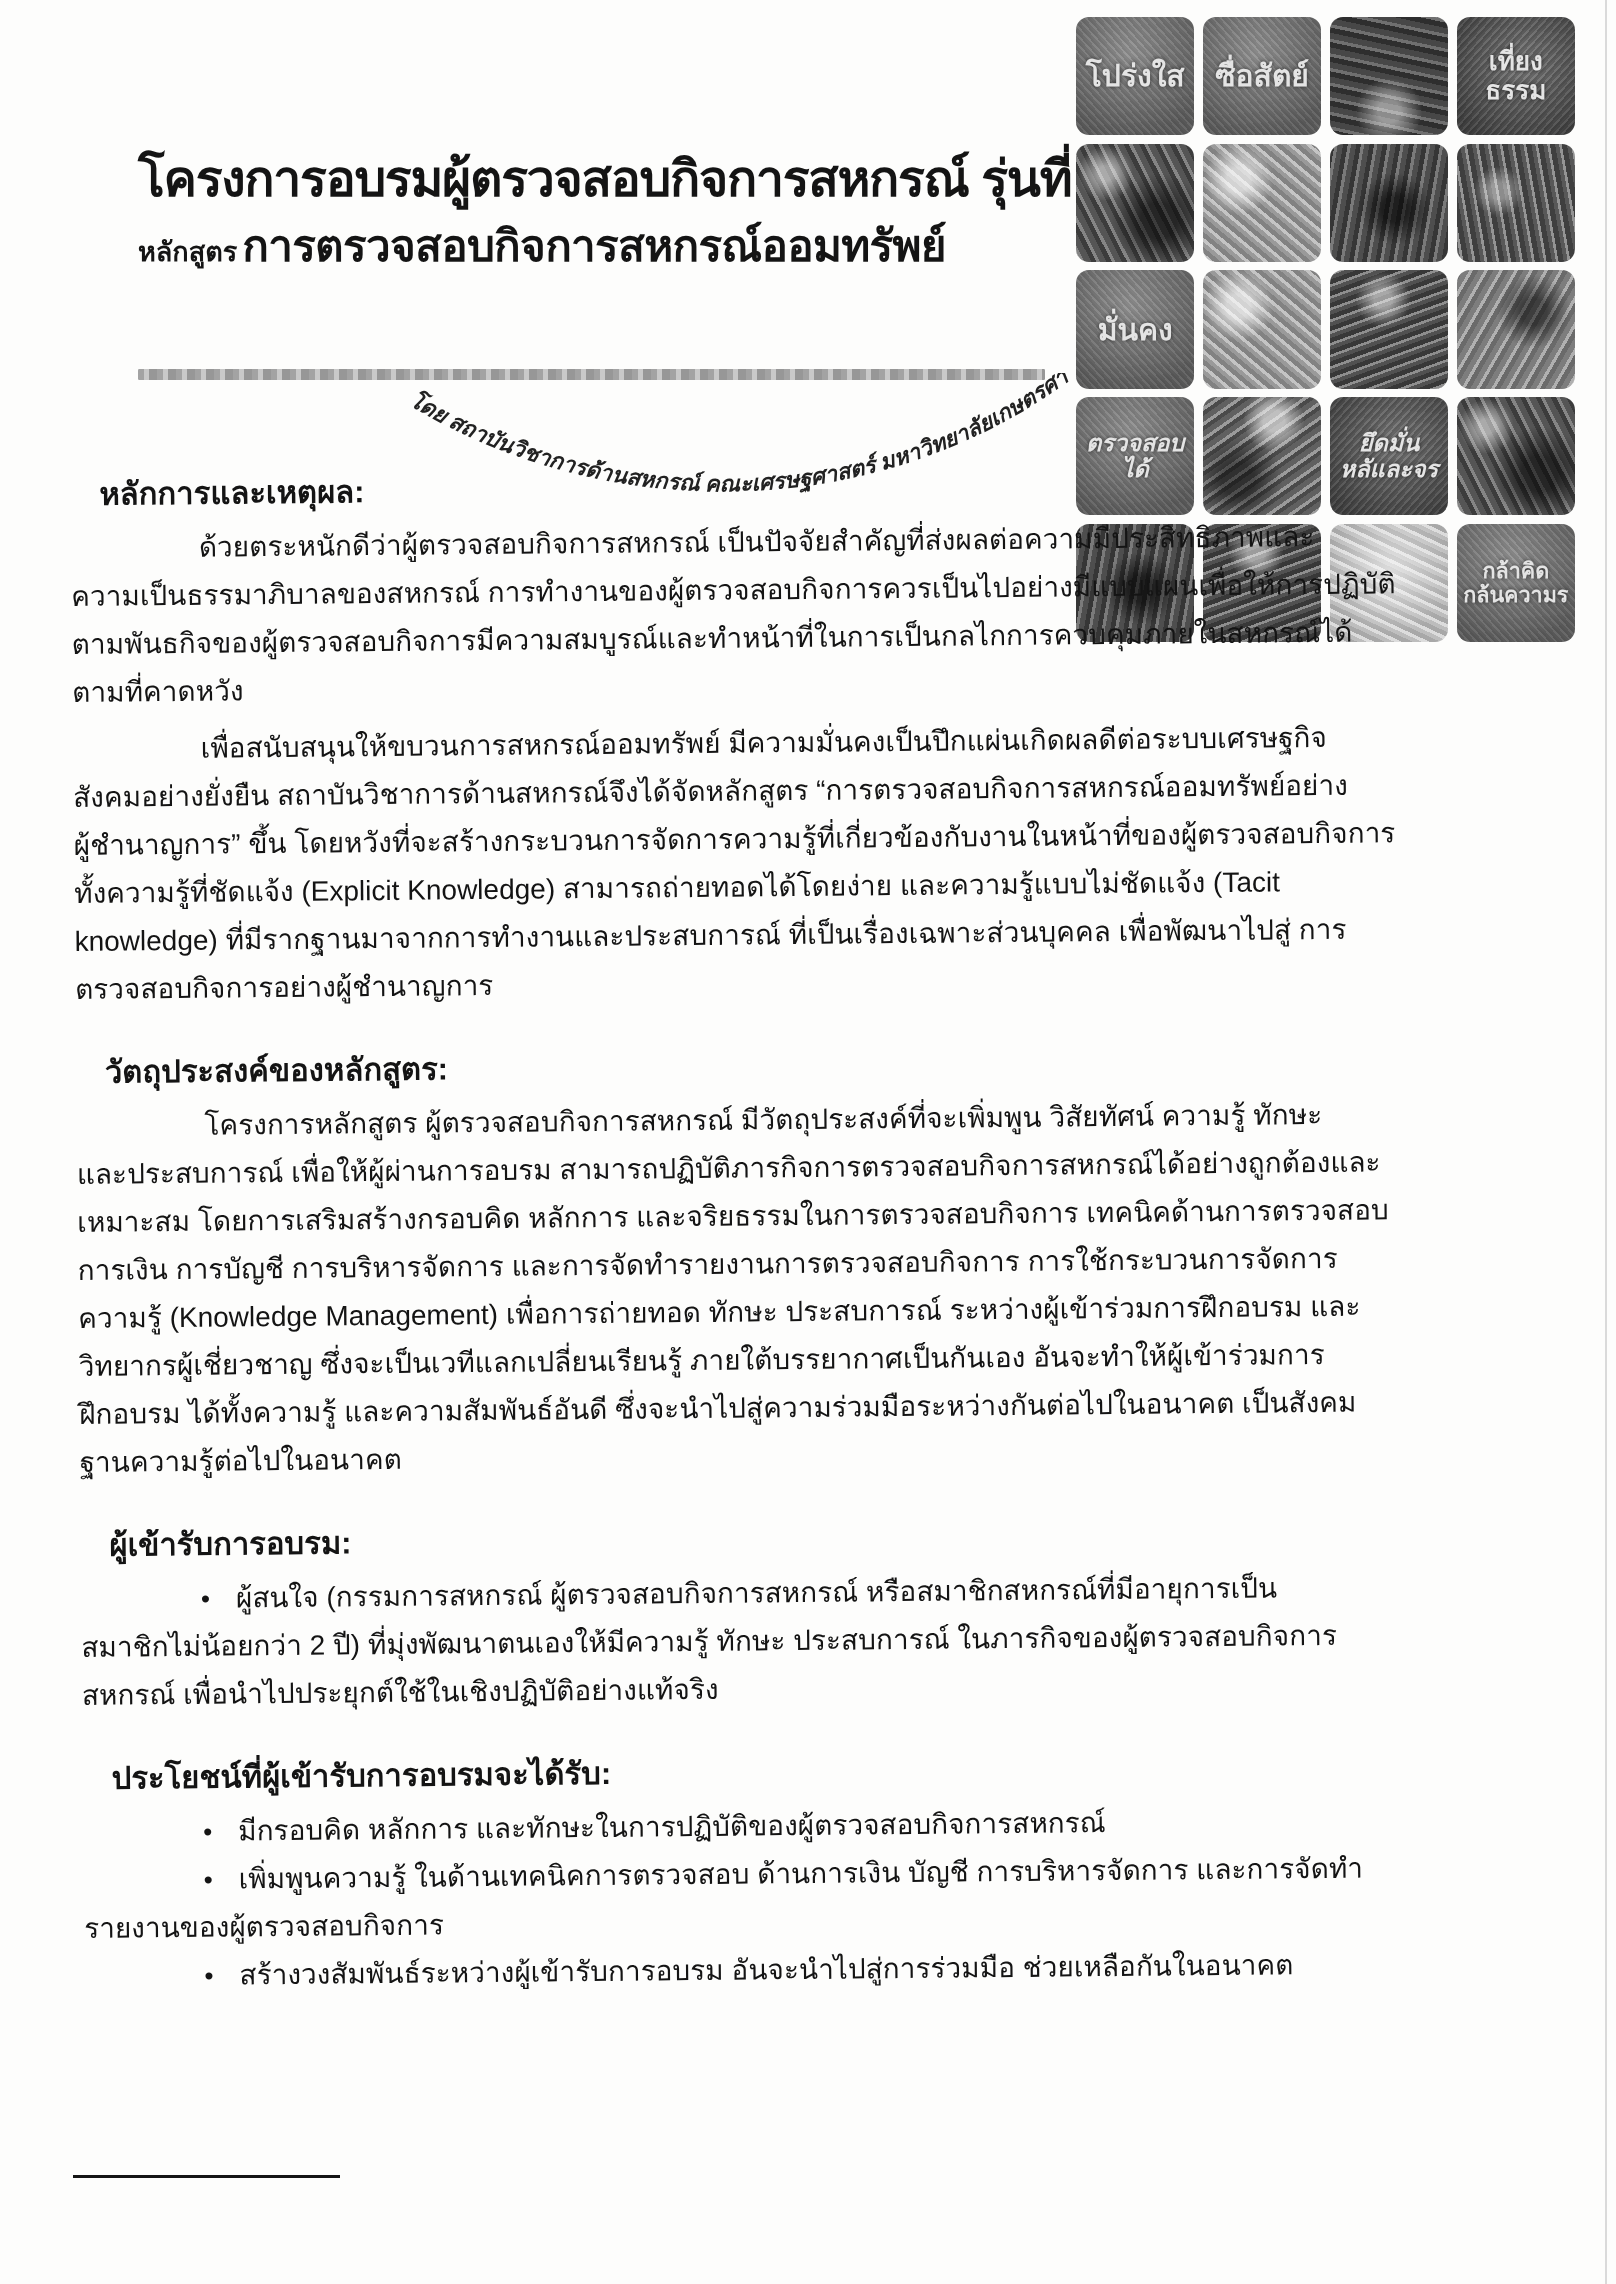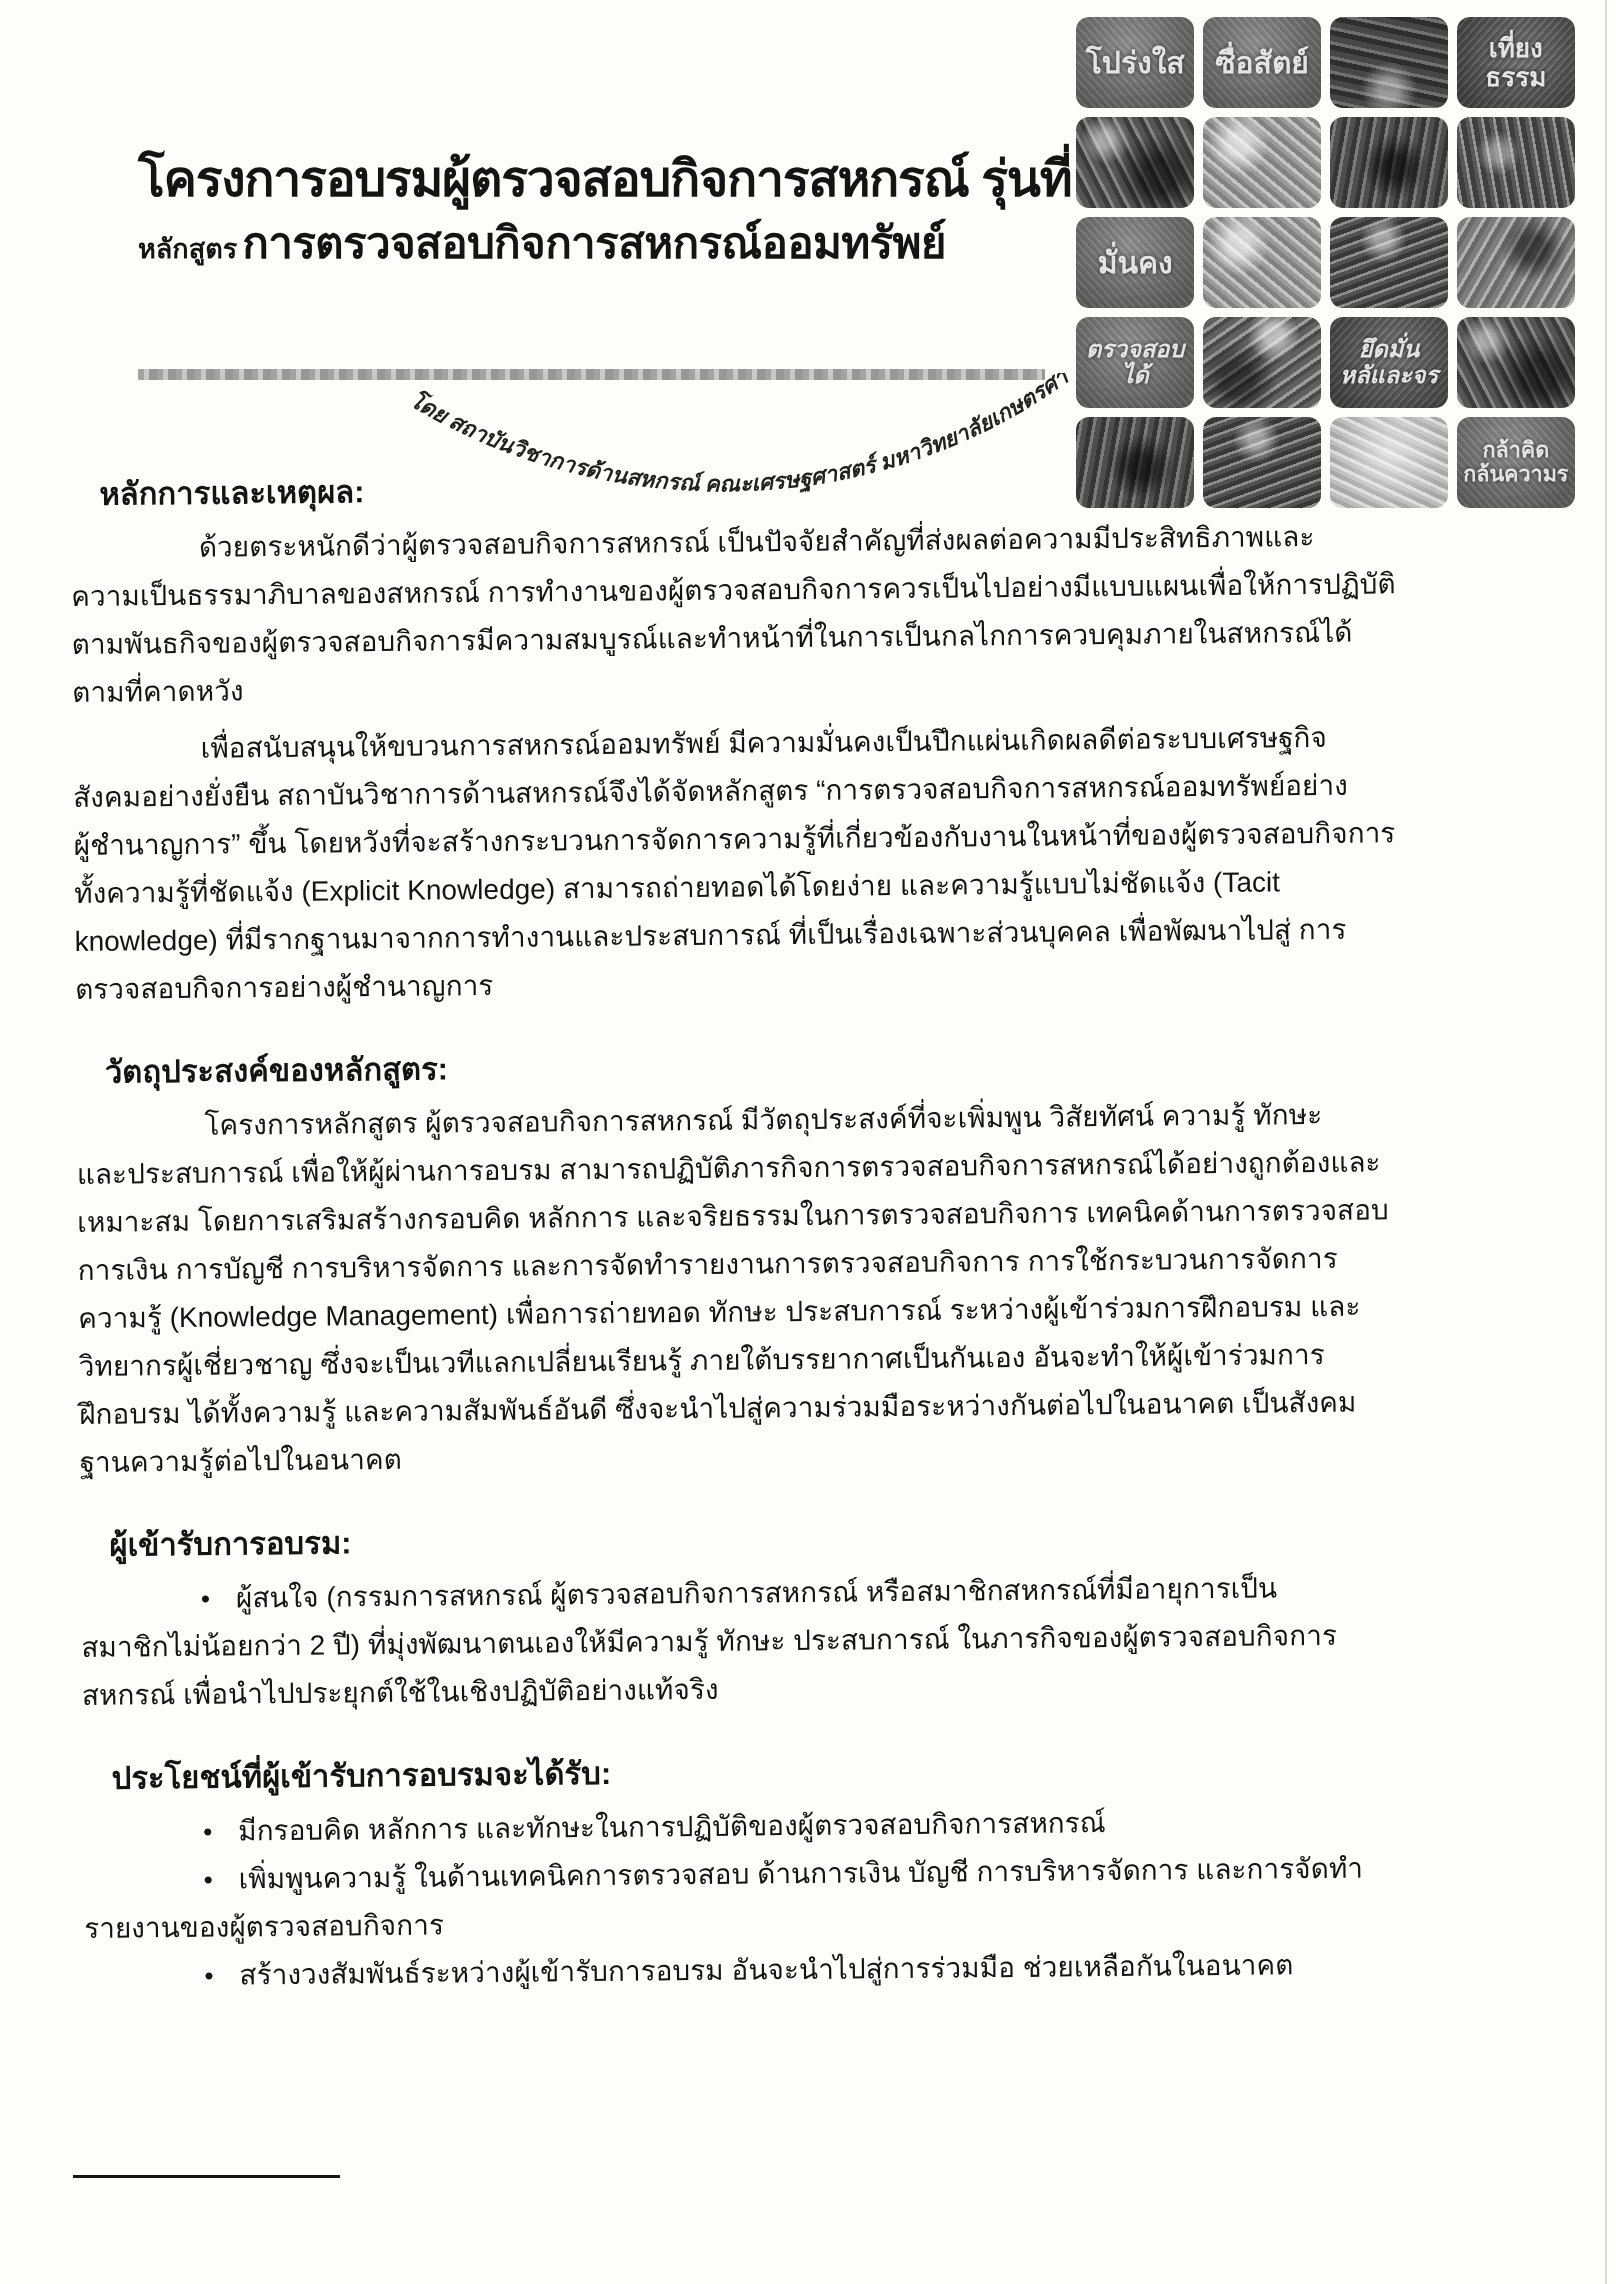--- a/index.html
+++ b/index.html
@@ -5,35 +5,35 @@
   html,body{margin:0;padding:0;background:#e9e9e9;}
   .page{
     position:relative; width:1616px; height:2284px; background:#fdfdfc;
     font-family:"Liberation Sans", sans-serif; color:#141414; overflow:hidden;
   }
   
   .title-block{position:absolute; left:138px; top:154px; width:932px;}
   .t1{font-size:50px; font-weight:800; letter-spacing:-1.3px; line-height:1.0; white-space:nowrap;}
   .t2{margin-top:19.5px; line-height:1.0; white-space:nowrap;}
   .t2 .pfx{font-size:27px; font-weight:800; margin-right:5px;}
-  .t2 .main{font-size:44px; font-weight:800; letter-spacing:-0.7px;font-family:Liberation Mono, monospace;}
+  .t2 .main{font-size:44px; font-weight:800; letter-spacing:-0.7px;}
   .t3{margin-top:18px; font-size:44px; font-weight:800; letter-spacing:-0.7px;}
   .t3 sup{font-size:22px; font-weight:700;}
   .rule-thick{
     position:absolute; left:138px; top:369px; width:907px; height:11px; opacity:.8;
     background:repeating-linear-gradient(90deg,#8d8d8d 0 5.9px,#bdbdbd 5.9px 11px,#7e7e7e 11px 19px);
     filter:blur(0.4px); border-radius:1.3px;
   }
   
   .byline-wrap{position:absolute; left:390px; top:373px; width:697px; height:140px;}
   .byline-wrap text{font-family:"Liberation Serif", serif; font-style:italic; font-weight:600;
     font-size:34px; fill:#222;}
   
   .collage{
-    position:absolute; left:1076px; top:17px; width:499px; height:491px;
+    position:absolute; left:1076px; top:17px; width:499px; height:625px;
     display:grid; grid-template-columns:repeat(4,1fr); grid-template-rows:repeat(5,1fr); gap:8.5px;
   }
   .tile{border-radius:13px; overflow:hidden; position:relative;
     display:flex; align-items:center; justify-content:center; text-align:center;}
   .tile .lbl{color:#e4e4e4; font-weight:700; line-height:1.12;
     text-shadow:0 0 4.6px rgba(0,0,0,.65); padding:0 5.2px;}
   .lbl-a{font-size:30px;} .lbl-b{font-size:26px;} .lbl-c{font-size:23.5px;font-style:italic;} .lbl-d{font-size:21.5px;}
   .pt-label{background:
     radial-gradient(circle at 45% 30%, rgba(255,255,255,.14), rgba(0,0,0,.25) 80%),
     repeating-linear-gradient(48deg,#767676 0 2px,#8b8b8b 2px 3.9px,#707070 3.9px 5.9px);}

